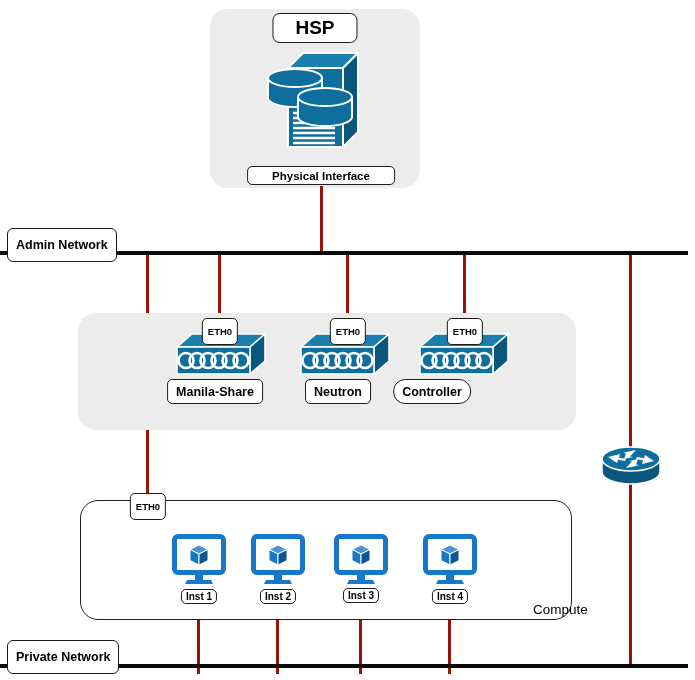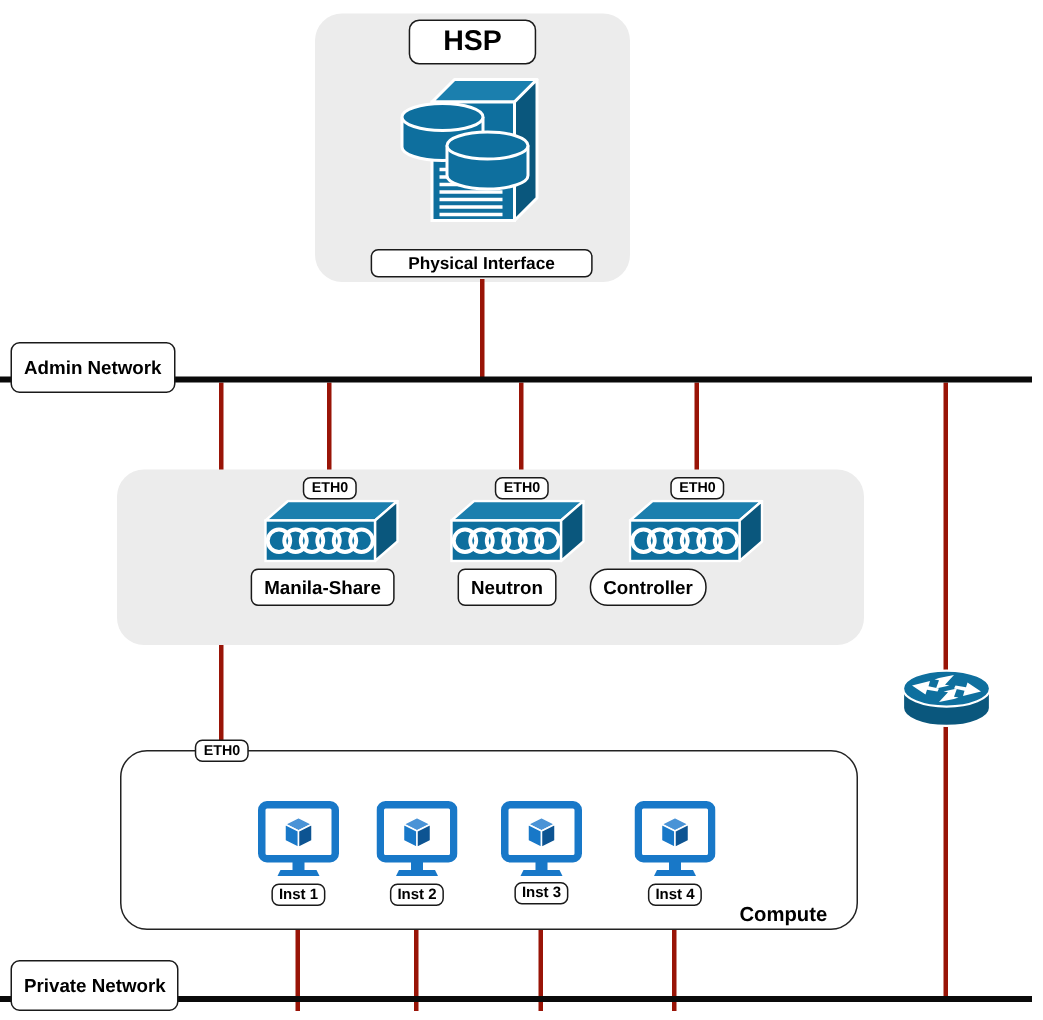--- a/index.html
+++ b/index.html
@@ -9,27 +9,27 @@
   }
   .panel{position:absolute;background:#ececec;border-radius:18px;}
   .netline{position:absolute;height:4px;background:#0a0a0a;}
   .rline{position:absolute;width:3px;background:#991407;}
   .lbl{
     position:absolute;background:#ffffff;border:1.5px solid #1a1a1a;border-radius:5px;
     font-weight:bold;color:#000;display:flex;align-items:center;justify-content:center;
     white-space:nowrap;box-sizing:border-box;
   }
   .lbl.center{transform:translateX(-50%);}
-  .eth{font-size:9.5px;padding:1px 5px;height:15px;}
+  .eth{font-size:9.5px;padding:1px 5px;height:27px;}
   .name{font-size:12.5px;padding:3px 8px;height:25px;}
   .inst{font-size:10px;padding:1px 4px;height:15px;}
   .netlabel{font-size:12.5px;padding:16px 8px;height:22px;border-radius:6px;}
   .hsp{font-size:19px;padding:3px 22px;height:30px;border-radius:7px;}
   .pif{font-size:11.5px;padding:2px 24px;height:19px;}
-  .freetext{position:absolute;font-weight:bold;color:#000;font-size:13.5px;}
+  .freetext{position:absolute;font-weight:normal;color:#000;font-size:13.5px;margin-left:40px;}
   .computebox{
     position:absolute;background:#ffffff;border:1.4px solid #222;border-radius:18px;box-sizing:border-box;
   }
   svg{position:absolute;display:block;}
 </style>
 </head>
 <body>
 
 <div id="canvas">
 

